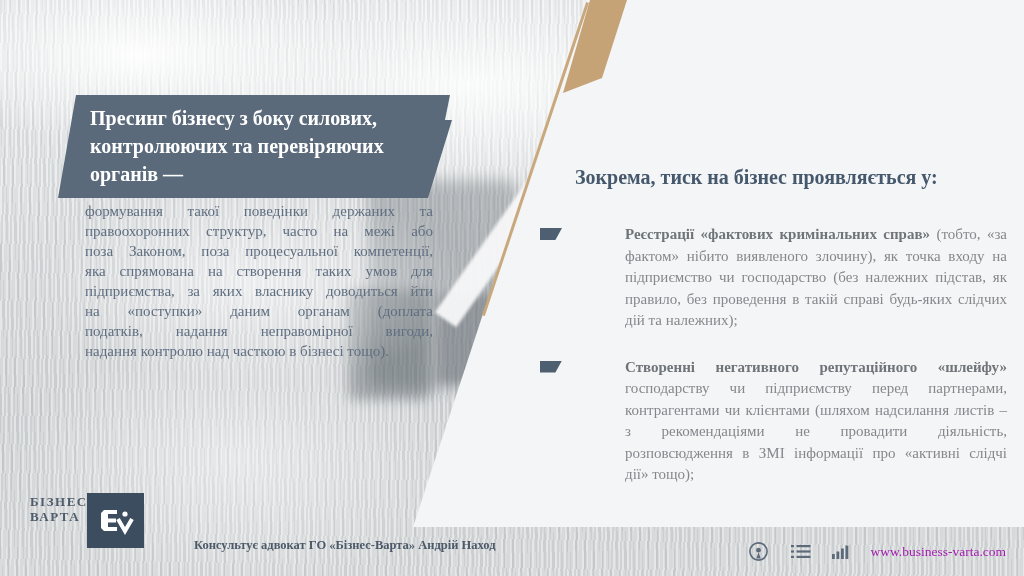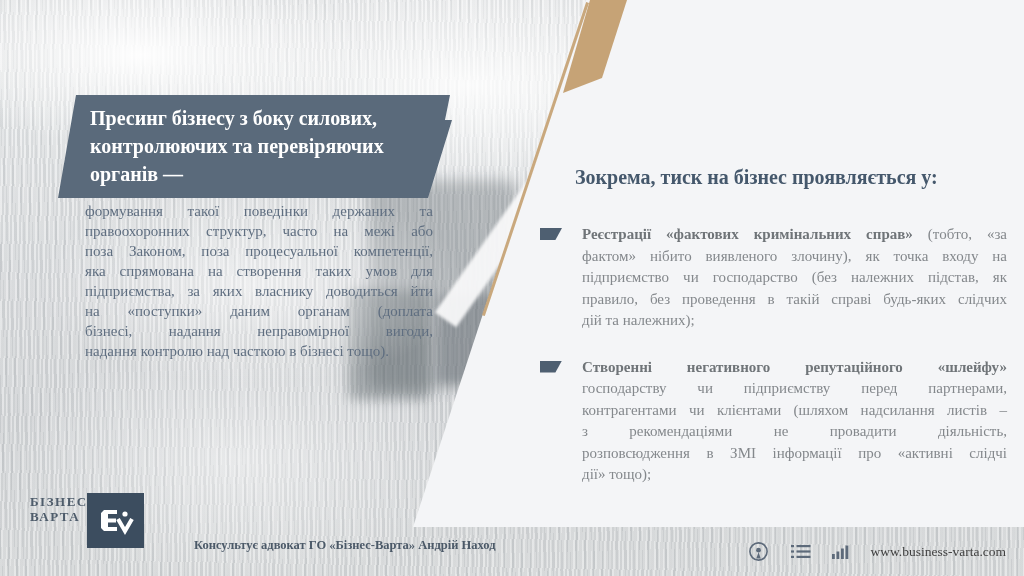--- a/index.html
+++ b/index.html
@@ -42,39 +42,39 @@
           padding:9px 0 0 32px;box-sizing:border-box;}
 
   
   .left-par{position:absolute;left:85px;top:201px;width:348px;
             color:var(--body-left,#5f6e80);font-size:15px;line-height:20px;}
 
   
   .heading{position:absolute;left:575px;top:166px;font-size:20px;font-weight:bold;
            color:var(--heading,#45586c);}
   .bullets{position:absolute;left:540px;top:224px;width:467px;}
-  .bullet{display:flex;align-items:flex-start;}
+  .bullet{display:flex;align-items:flex-start;gap:43px;}
   .bullet + .bullet{margin-top:25px;}
   .marker{flex:0 0 22px;height:12px;margin:4px 20px 0 0;background:var(--slate-dark,#4e5f71);
           clip-path:polygon(0 0,100% 0,70% 100%,0 100%);}
   .btext{width:425px;font-size:15px;line-height:21.5px;color:var(--bullet-text,#84888c);}
   .bb{font-weight:bold;color:var(--bullet-bold,#6f7478);}
 
   .jl{text-align:justify;text-align-last:justify;}
   .jl.last{text-align-last:left;}
 
   
   .logo-text{position:absolute;left:30px;top:494px;color:#4e5c6b;font-size:13px;
              font-weight:bold;letter-spacing:1.5px;line-height:15px;}
   .logo-box{position:absolute;left:87px;top:493px;width:57px;height:55px;
             background:var(--logo-bg,#3c4d5f);display:flex;align-items:center;justify-content:center;}
   .consult{position:absolute;left:194px;top:538px;font-size:12.5px;font-weight:bold;
            color:var(--footer-text,#4b5968);}
   .contact{position:absolute;right:18px;top:541px;display:flex;align-items:center;gap:21px;}
-  .site{font-size:13.5px;color:#404040;}
+  .site{font-size:13.5px;color:#a21caf;}
   .icn{display:block;}
 </style>
 </head>
 <body>
 
 <div class="slide">
 
   <div class="photo">
     <div class="h-body"></div>
     <div class="h-front"></div>
@@ -93,21 +93,21 @@
     <div>органів —</div>
   </div>
 
   <div class="left-par">
     <div class="jl">формування такої поведінки держаних та</div>
     <div class="jl">правоохоронних структур, часто на межі або</div>
     <div class="jl">поза Законом, поза процесуальної компетенції,</div>
     <div class="jl">яка спрямована на створення таких умов для</div>
     <div class="jl">підприємства, за яких власнику доводиться йти</div>
     <div class="jl">на «поступки» даним органам (доплата</div>
-    <div class="jl">бізнесі, надання неправомірної вигоди,</div>
+    <div class="jl">податків, надання неправомірної вигоди,</div>
     <div class="jl last">надання контролю над часткою в бізнесі тощо).</div>
   </div>
 
   <div class="heading">Зокрема, тиск на бізнес проявляється у:</div>
 
   <div class="bullets">
 
     <div class="bullet">
       <div class="marker"></div>
       <div class="btext">

